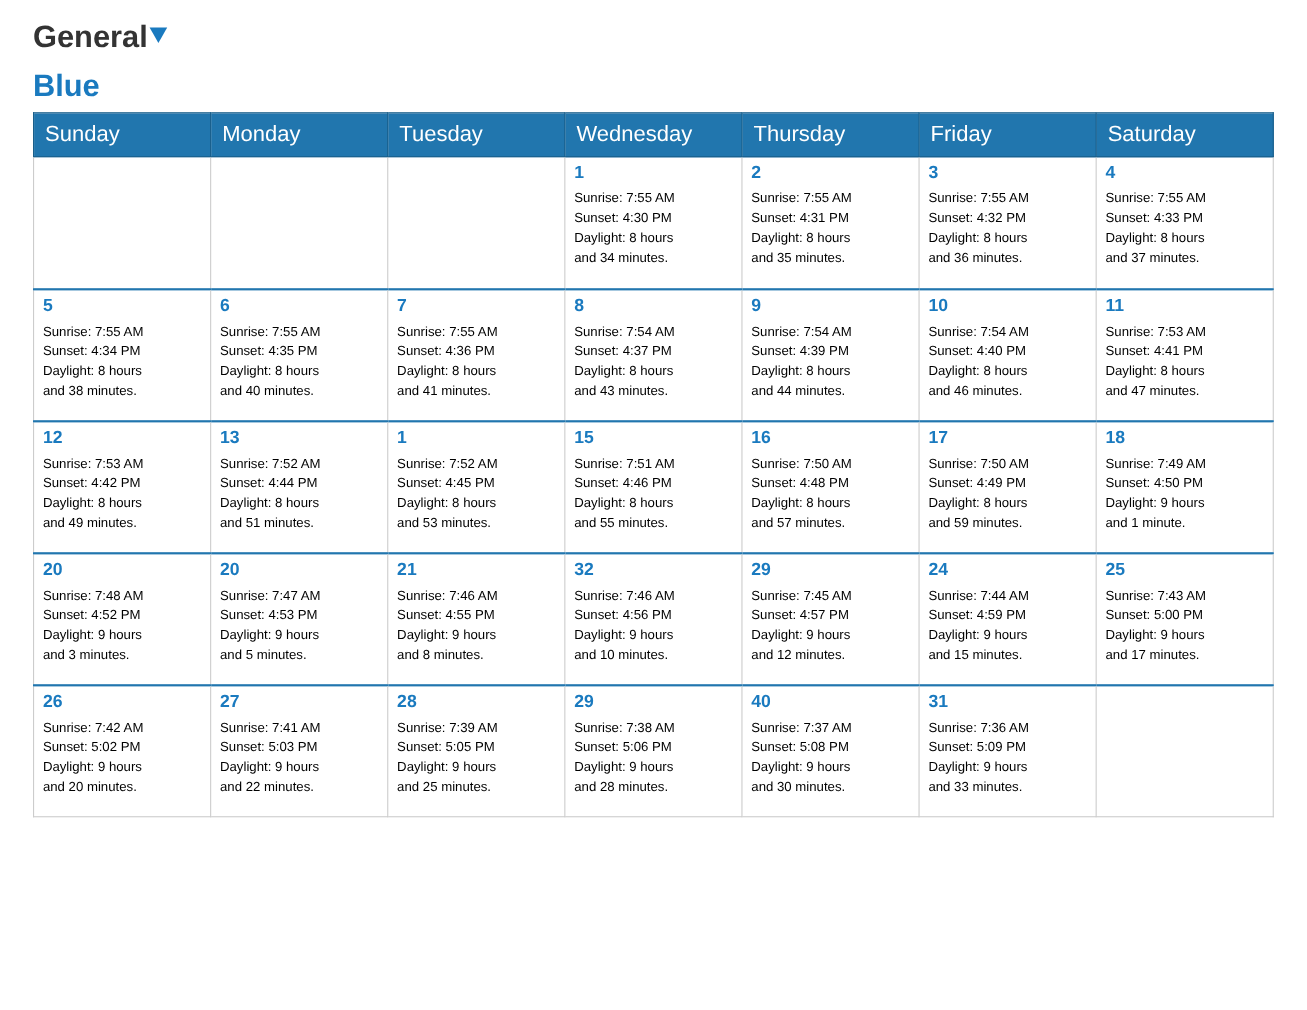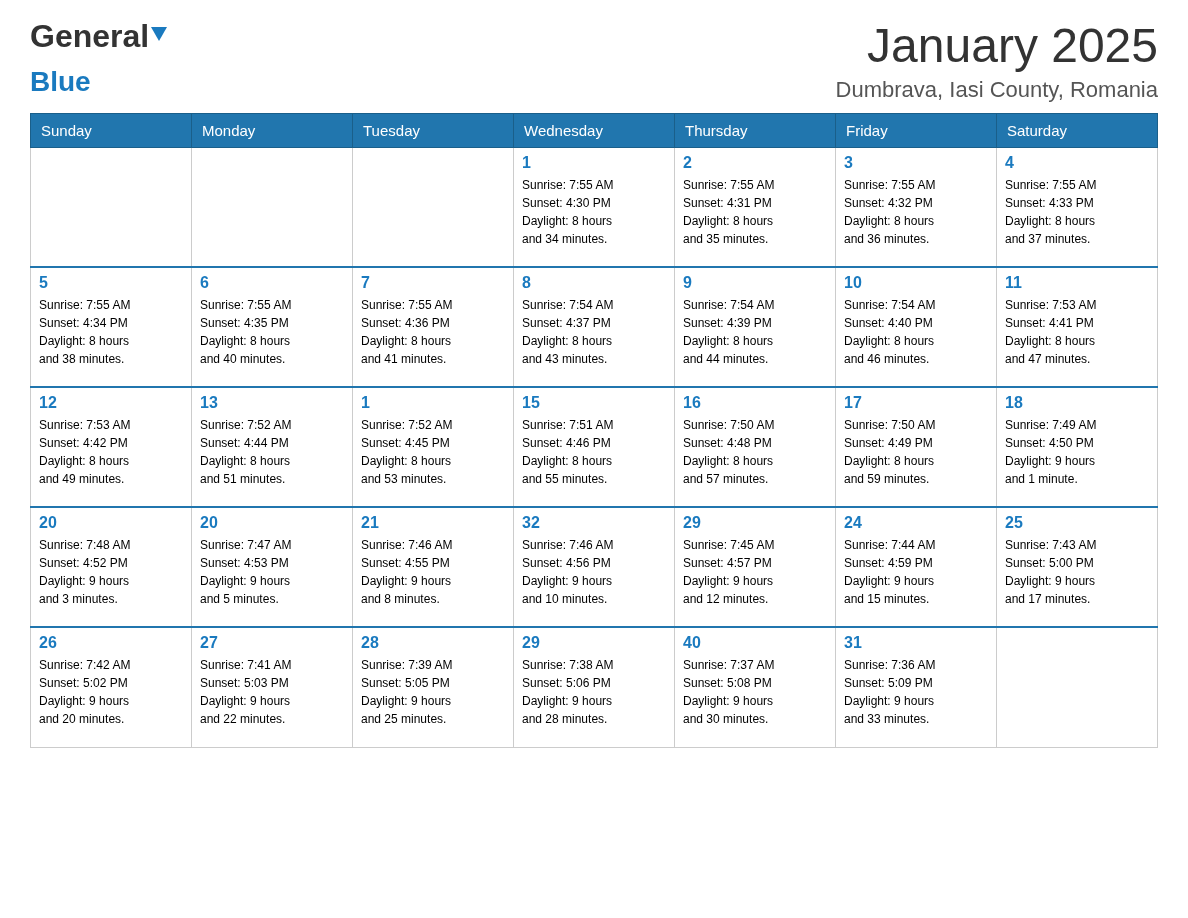--- a/index.html
+++ b/index.html
@@ -16,21 +16,21 @@
       justify-content: space-between;
       align-items: flex-start;
       margin-bottom: 10px;
     }
     .logo {
       display: flex;
       flex-direction: column;
       align-items: flex-start;
     }
     .logo-general {
-      font-size: 32px;
+      font-size: 28px;
       font-weight: bold;
       color: #333;
       line-height: 1;
     }
     .logo-blue {
       font-size: 28px;
       font-weight: bold;
       color: #1a7abf;
       line-height: 1;
       margin-top: 16px;
@@ -62,21 +62,21 @@
       margin-top: 4px;
     }
     .calendar-table {
       width: 100%;
       border-collapse: collapse;
       margin-top: 8px;
     }
     .calendar-table th {
       background-color: #2176ae;
       color: #fff;
-      font-size: 15px;
+      font-size: 20px;
       font-weight: normal;
       padding: 8px 10px;
       text-align: left;
       border: 1px solid #1a5f8a;
     }
     .calendar-table td {
       border: 1px solid #ccc;
       vertical-align: top;
       padding: 6px 8px;
       width: calc(100% / 7);
@@ -105,24 +105,20 @@
 </head>
 <body>
 
 <div class="header-area">
   <div class="logo">
     <div style="display:flex;align-items:center;">
       <span class="logo-general">General</span>
       <span class="logo-triangle"></span>
     </div>
     <span class="logo-blue">Blue</span>
-  </div>
-  <div class="title-area">
-    <div class="month-title">January 2025</div>
-    <div class="location-title">Dumbrava, Iasi County, Romania</div>
   </div>
 </div>
 
 <table class="calendar-table">
   <thead>
     <tr>
     <th>Sunday</th>
         <th>Monday</th>
         <th>Tuesday</th>
         <th>Wednesday</th>

